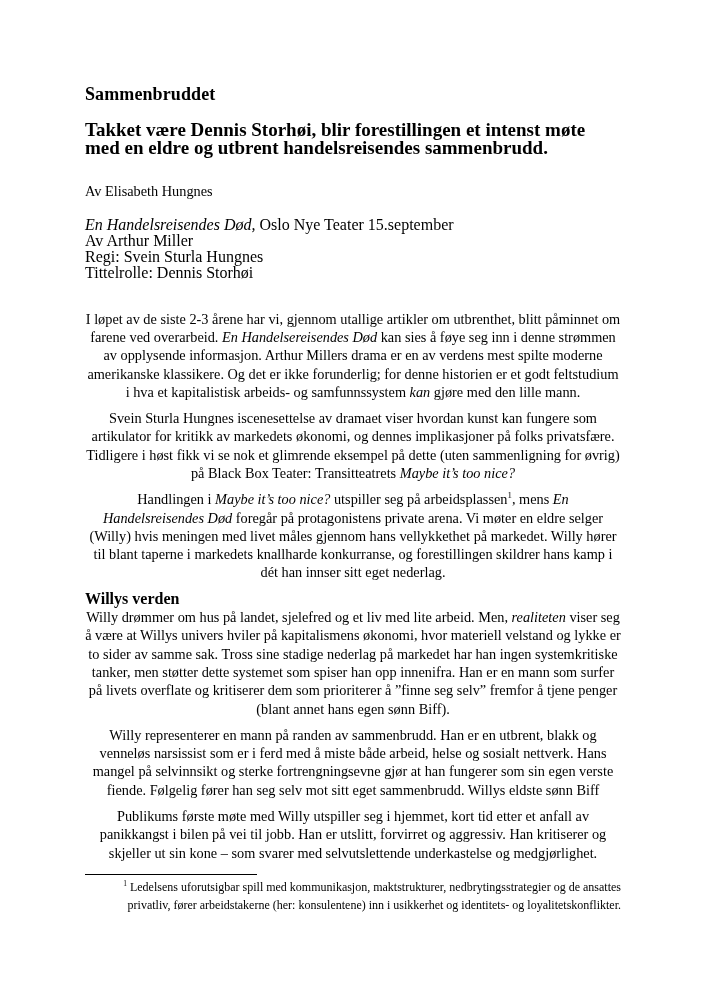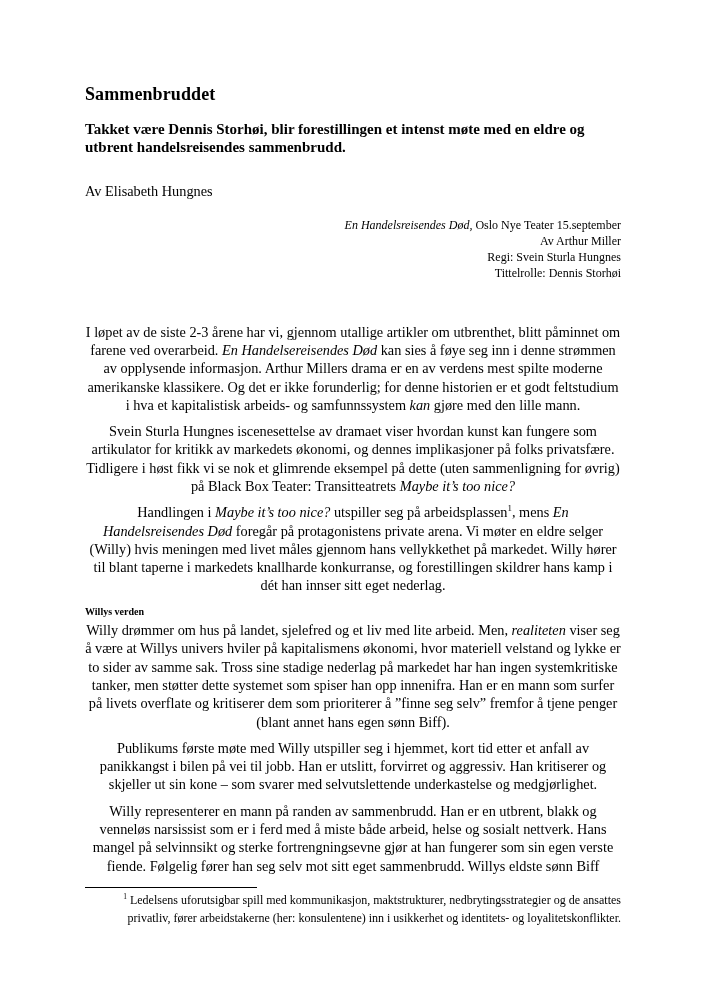--- a/index.html
+++ b/index.html
@@ -19,45 +19,44 @@
     padding: 84px 86px 0 85px;
   }
   .title {
     font-size: 18px;
     font-weight: 700;
     line-height: 21px;
     margin-bottom: 16px;
     letter-spacing: 0.1px;
   }
   .lede {
-    font-size: 15px;
+    font-size: 19px;
     font-weight: 700;
     line-height: 17.8px;
     margin-bottom: 26px;
   }
   .byline {
     font-size: 14.3px;
     line-height: 16.2px;
     margin-bottom: 18px;
   }
   .production {
-    font-size: 12px;
+    font-size: 16px;
     line-height: 16.2px;
-    margin-bottom: 41px;
-    text-align: right;
+    margin-bottom: 28px;
   }
   .production .line { display: block; }
   .article-body p {
     font-size: 14.3px;
     line-height: 18.3px;
     margin-bottom: 8px;
     text-align: center;
   }
   .article-body h2 {
-    font-size: 10px;
+    font-size: 16px;
     font-weight: 700;
     line-height: 18.3px;
     margin: 0;
   }
   em { font-style: italic; }
   sup {
     font-size: 0.62em;
     line-height: 0;
     vertical-align: super;
   }
@@ -90,20 +89,20 @@
     <span class="line">Regi: Svein Sturla Hungnes</span>
     <span class="line">Tittelrolle: Dennis Storhøi</span>
   </div>
 
   <div class="article-body">
       <p><span>I løpet av de siste 2-3 årene har vi, gjennom utallige artikler om utbrenthet, blitt påminnet om farene ved overarbeid. </span><em>En Handelsereisendes Død</em><span> kan sies å føye seg inn i denne strømmen av opplysende informasjon. Arthur Millers drama er en av verdens mest spilte moderne amerikanske klassikere. Og det er ikke forunderlig; for denne historien er et godt feltstudium i hva et kapitalistisk arbeids- og samfunnssystem </span><em>kan</em><span> gjøre med den lille mann.</span></p>
       <p><span>Svein Sturla Hungnes iscenesettelse av dramaet viser hvordan kunst kan fungere som artikulator for kritikk av markedets økonomi, og dennes implikasjoner på folks privatsfære. Tidligere i høst fikk vi se nok et glimrende eksempel på dette (uten sammenligning for øvrig) på Black Box Teater: Transitteatrets </span><em>Maybe it’s too nice?</em></p>
       <p><span>Handlingen i </span><em>Maybe it’s too nice?</em><span> utspiller seg på arbeidsplassen</span><sup>1</sup><span>, mens </span><em>En Handelsreisendes Død</em><span> foregår på protagonistens private arena. Vi møter en eldre selger (Willy) hvis meningen med livet måles gjennom hans vellykkethet på markedet. Willy hører til blant taperne i markedets knallharde konkurranse, og forestillingen skildrer hans kamp i dét han innser sitt eget nederlag.</span></p>
       <h2><span>Willys verden</span></h2>
       <p><span>Willy drømmer om hus på landet, sjelefred og et liv med lite arbeid. Men, </span><em>realiteten</em><span> viser seg å være at Willys univers hviler på kapitalismens økonomi, hvor materiell velstand og lykke er to sider av samme sak. Tross sine stadige nederlag på markedet har han ingen systemkritiske tanker, men støtter dette systemet som spiser han opp innenifra. Han er en mann som surfer på livets overflate og kritiserer dem som prioriterer å ”finne seg selv” fremfor å tjene penger (blant annet hans egen sønn Biff).</span></p>
+      <p><span>Willy representerer en mann på randen av sammenbrudd. Han er en utbrent, blakk og venneløs narsissist som er i ferd med å miste både arbeid, helse og sosialt nettverk. Hans mangel på selvinnsikt og sterke fortrengningsevne gjør at han fungerer som sin egen verste fiende. Følgelig fører han seg selv mot sitt eget sammenbrudd. Willys eldste sønn Biff</span></p>
       <p><span>Publikums første møte med Willy utspiller seg i hjemmet, kort tid etter et anfall av panikkangst i bilen på vei til jobb. Han er utslitt, forvirret og aggressiv. Han kritiserer og skjeller ut sin kone – som svarer med selvutslettende underkastelse og medgjørlighet.</span></p>
-      <p><span>Willy representerer en mann på randen av sammenbrudd. Han er en utbrent, blakk og venneløs narsissist som er i ferd med å miste både arbeid, helse og sosialt nettverk. Hans mangel på selvinnsikt og sterke fortrengningsevne gjør at han fungerer som sin egen verste fiende. Følgelig fører han seg selv mot sitt eget sammenbrudd. Willys eldste sønn Biff</span></p>
     </div>
 
   <div class="footnote-rule"></div>
 
   <p class="footnote"><sup>1</sup><span> Ledelsens uforutsigbar spill med kommunikasjon, maktstrukturer, nedbrytingsstrategier og de ansattes privatliv, fører arbeidstakerne (her: konsulentene) inn i usikkerhet og identitets- og loyalitetskonflikter.</span></p>
 </div>
 
 </body></html>

